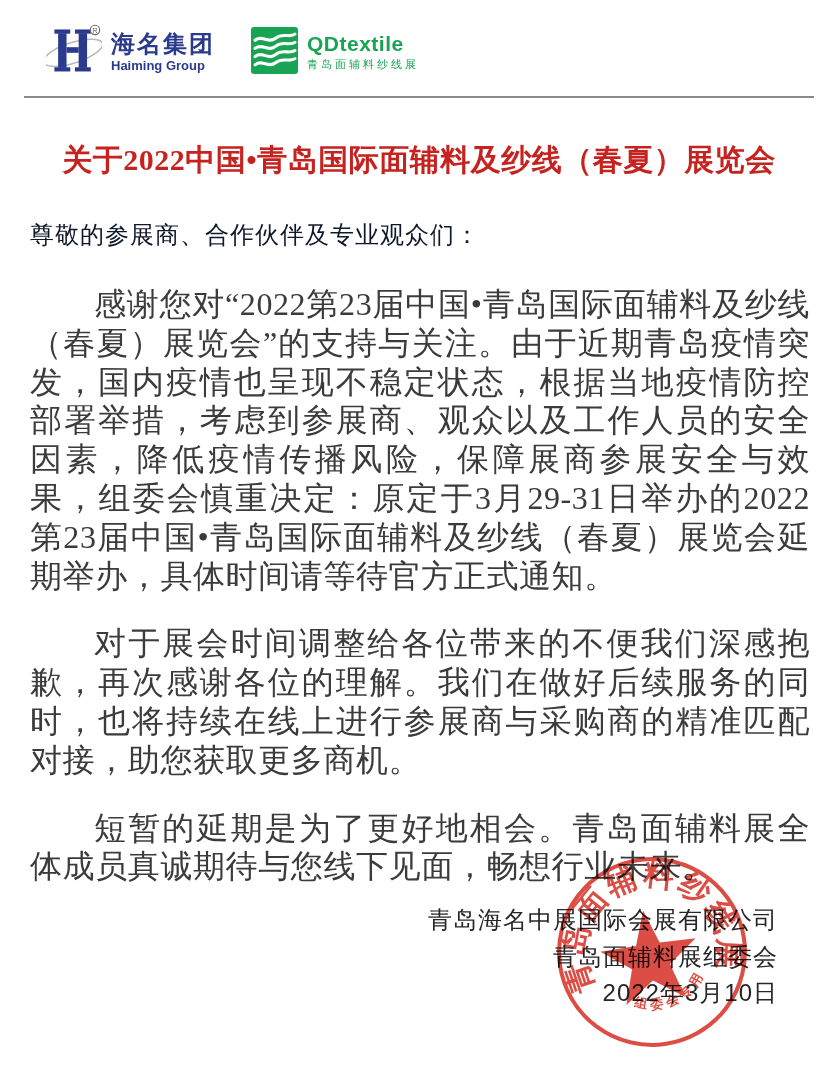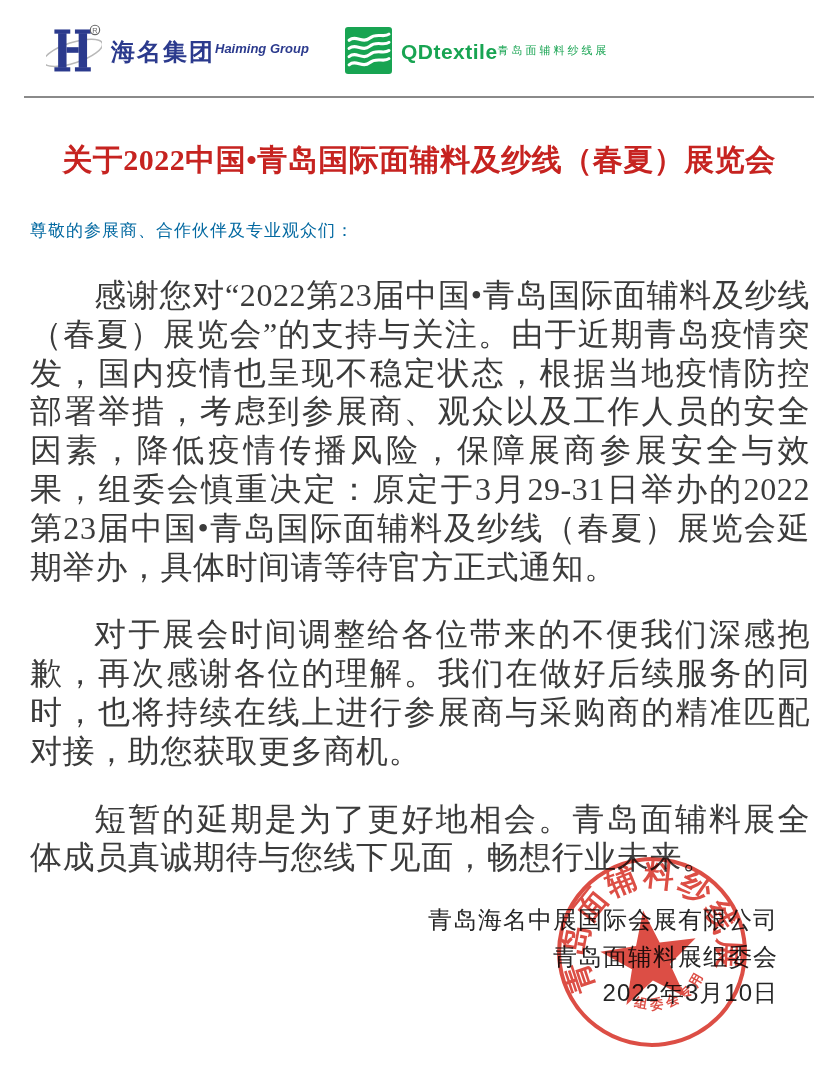--- a/index.html
+++ b/index.html
@@ -18,31 +18,30 @@
     font-family:"Liberation Serif","DejaVu Serif",serif;
   }
   
   .header{
     margin:18px 24px 0 24px;
     padding:4px 0 14px 22px;
     border-bottom:2px solid var(--divider,#8a8a8a);
     display:flex;align-items:center;gap:36px;
   }
   .logo{display:flex;align-items:center;gap:9px;}
-  .logo-texts{display:flex;flex-direction:row;line-height:1.05;}
+  .logo-texts{display:flex;flex-direction:column;line-height:1.05;}
   .hm-name{
     font-family:"Liberation Sans","DejaVu Sans",sans-serif;
     font-weight:bold;font-size:24px;color:var(--haiming-blue,#2b3a8d);
     letter-spacing:2px;
   }
   .hm-sub{
     font-family:"Liberation Sans","DejaVu Sans",sans-serif;
     font-weight:bold;font-size:13px;color:var(--haiming-blue,#2b3a8d);
     margin-top:3px;
-    font-style:italic;
   }
   .qd-name{
     font-family:"Liberation Sans","DejaVu Sans",sans-serif;
     font-weight:bold;font-size:21px;color:var(--qd-green,#18a452);
     letter-spacing:0.5px;
   }
   .qd-sub{
     font-family:"Liberation Sans","DejaVu Sans",sans-serif;
     font-size:11px;color:var(--qd-green,#18a452);
     letter-spacing:3px;margin-top:4px;
@@ -51,21 +50,21 @@
   .title{
     margin-top:40px;text-align:center;
     color:var(--title-red,#c62320);
     font-weight:bold;font-size:30px;line-height:43px;
     letter-spacing:0.5px;
   }
   
   .salutation{
     margin:38px 28px 0 30px;
     font-family:"Liberation Sans","DejaVu Sans",sans-serif;
-    font-size:17px;color:#0369a1;letter-spacing:1px;
+    font-size:24px;color:#0f172a;letter-spacing:1px;
   }
   .para{
     margin:29px 28px 0 30px;
     font-size:32px;line-height:38.8px;
     color:var(--body-text,#3b3b3b);
     text-indent:2em;text-align:justify;letter-spacing:0.6px;
   }
   .para:first-of-type{margin-top:34px;}
   
   .signature{

